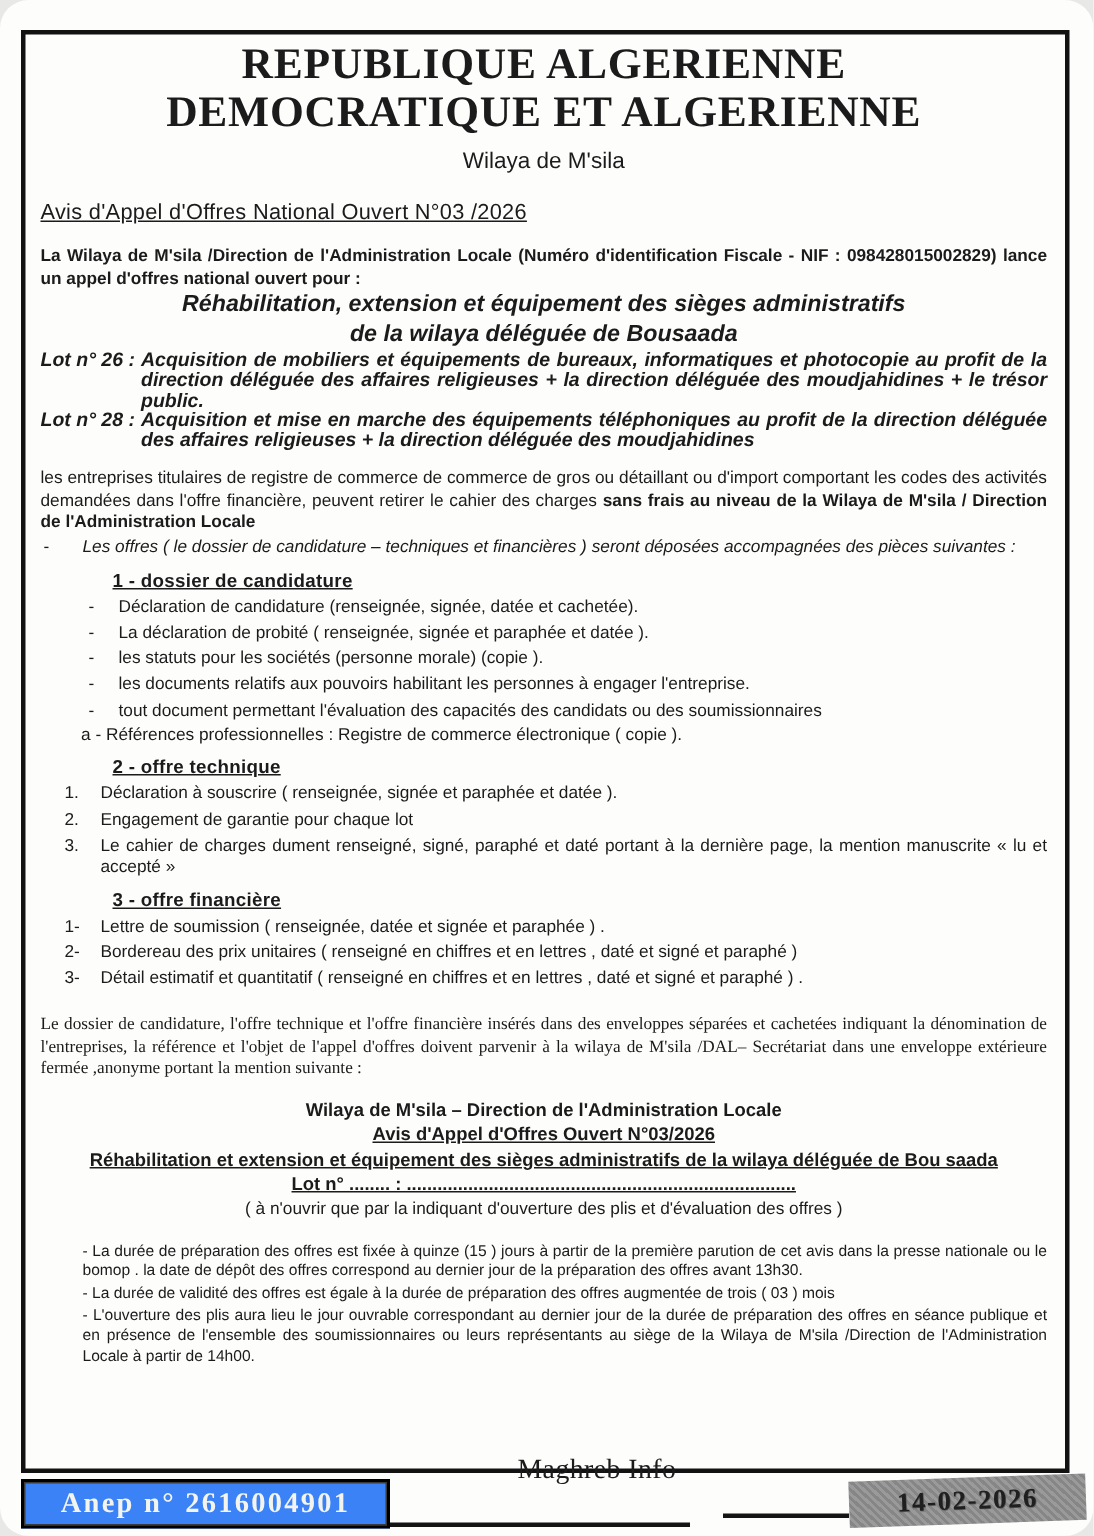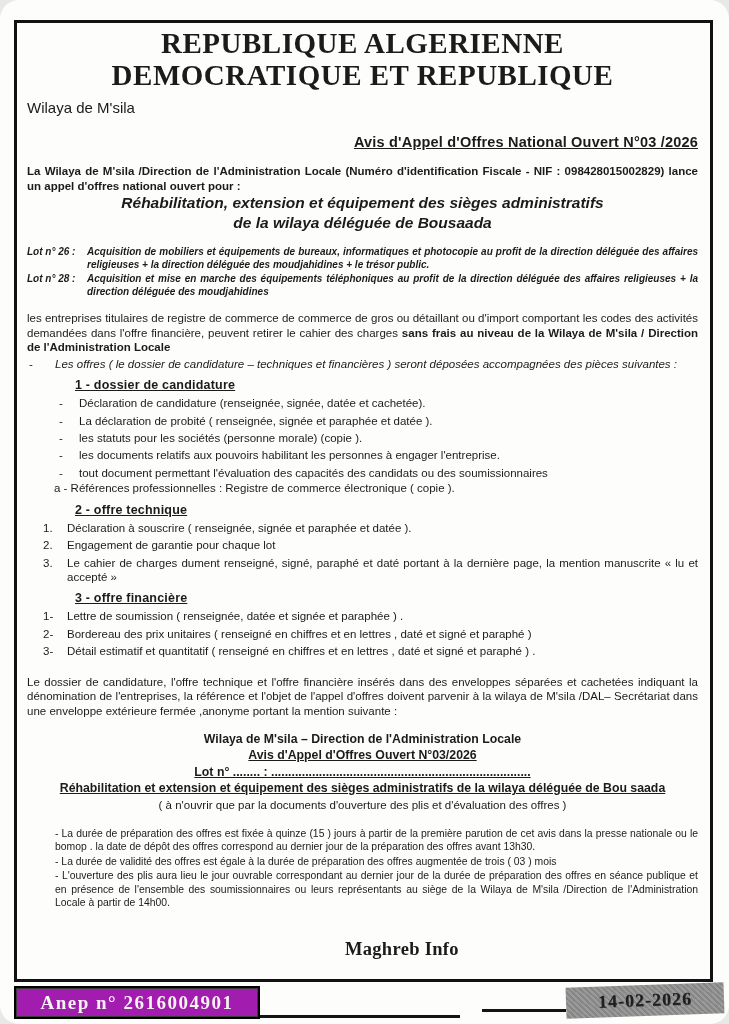--- a/index.html
+++ b/index.html
@@ -11,86 +11,86 @@
   }
   .frame{
     position:absolute;left:14px;top:20px;width:699px;height:962px;
     border:3px solid #121212;box-sizing:border-box;
     padding:4px 12px 0 10px;
   }
   .title-line{
     font-family:"Liberation Serif", serif;font-weight:bold;
     font-size:29px;line-height:32px;text-align:center;letter-spacing:.5px;
   }
-  .org{ text-align:left;font-size:15px;line-height:19px;margin-top:7px;}
+  .org{ text-align:center;font-size:15px;line-height:19px;margin-top:7px;}
   .notice-title{
-    text-align:right;font-weight:bold;font-size:14.5px;margin-top:17px;
+    text-align:left;font-weight:normal;font-size:14.5px;margin-top:17px;
     text-decoration:underline;letter-spacing:.2px;
   }
   .para{font-size:11.5px;line-height:14.6px;text-align:justify;}
   .intro{margin-top:14px;font-weight:bold;}
   .project-title{
     text-align:center;font-weight:bold;font-style:italic;
     font-size:15.5px;line-height:20px;
   }
-  .lots{margin-top:12px;font-weight:bold;font-style:italic;font-size:10px;line-height:13.2px;}
+  .lots{margin-top:0;font-weight:bold;font-style:italic;font-size:13px;line-height:13.2px;}
   .lot{display:flex;}
   .lot-label{flex:0 0 56px;white-space:nowrap;}
   .lot-text{flex:1;padding-left:4px;text-align:justify;}
   .eligibility{margin-top:13px;}
   .offers-intro{display:flex;margin-top:2px;}
   .offers-intro .b{flex:0 0 14px;padding-left:2px;}
   .offers-intro .t{flex:1;padding-left:12px;font-style:italic;}
   .sec-heading{
     font-weight:bold;font-size:12.5px;text-decoration:underline;
     margin:7px 0 5px 48px;letter-spacing:.2px;
   }
   .ditem{display:flex;font-size:11.5px;line-height:13.8px;margin:3.5px 0 0 32px;}
   .ditem .b{flex:0 0 16px;}
   .ditem .t{flex:1;padding-left:4px;}
   .subitem{font-size:11.5px;line-height:13.8px;margin:2px 0 0 27px;}
   .nitem{display:flex;font-size:11.5px;line-height:13.8px;margin:3.5px 0 0 16px;}
   .nitem .n{flex:0 0 22px;}
   .nitem .t{flex:1;padding-left:2px;text-align:justify;}
-  .submission{margin-top:16px;}
+  .submission{margin-top:16px;font-family:Liberation Serif, serif;}
   .mention{margin-top:12px;text-align:center;}
   .mention-line{font-weight:bold;font-size:12.3px;line-height:16.5px;}
   .u{text-decoration:underline;}
   .mention-note{font-size:11.5px;line-height:16px;}
   .conditions{margin-top:14px;margin-left:28px;}
   .cond{font-size:10.4px;line-height:13.6px;text-align:justify;margin-top:1px;}
   .anep-box{
     position:absolute;left:14px;top:986px;width:246px;height:33px;
-    background:#a21caf;color:#f4f4ee;display:flex;align-items:center;justify-content:center;
+    background:#3b82f6;color:#f4f4ee;display:flex;align-items:center;justify-content:center;
     font-family:"Liberation Serif", serif;font-weight:bold;font-size:19px;letter-spacing:1.5px;
     border:2px solid #000;box-sizing:border-box;box-shadow:inset 0 0 0 1px #3a3a3a;
   }
   .anep-underline{position:absolute;left:260px;top:1015px;width:200px;height:3px;background:#141414;}
   .journal{
-    position:absolute;left:345px;top:939px;
-    font-family:"Liberation Serif", serif;font-weight:bold;font-size:18.5px;letter-spacing:.3px;
+    position:absolute;left:345px;top:970px;
+    font-family:"Liberation Serif", serif;font-weight:normal;font-size:18.5px;letter-spacing:.3px;
   }
   .journal-line{position:absolute;left:482px;top:1009px;width:84px;height:2.5px;background:#141414;}
   .stamp{
     position:absolute;left:566px;top:985px;width:158px;height:31px;
     background:repeating-linear-gradient(45deg,#9a9a9a 0 2px,#868686 2px 4px);
     color:#1f1f1f;display:flex;align-items:center;justify-content:center;
     font-family:"Liberation Serif", serif;font-weight:bold;font-size:18px;letter-spacing:1px;
     transform:rotate(-2deg);text-shadow:0.5px 0.5px 0.5px #555;
   }
 </style>
 </head>
 <body>
 
 <div class="page">
   <div class="frame">
 
     <div>
       <div class="title-line">REPUBLIQUE ALGERIENNE</div>
-      <div class="title-line">DEMOCRATIQUE ET REPUBLIQUE</div>
+      <div class="title-line">DEMOCRATIQUE ET ALGERIENNE</div>
     </div>
 
     <div class="org">
       <div>Wilaya de M'sila</div>
     </div>
 
     <div class="notice-title">Avis d'Appel d'Offres National Ouvert N°03 /2026</div>
 
     <div class="para intro">La Wilaya de M'sila /Direction de l'Administration Locale (Numéro d'identification Fiscale - NIF :  098428015002829) lance un appel d'offres national ouvert pour :</div>
 
@@ -177,23 +177,23 @@
         <span class="n">3-</span>
         <span class="t">Détail estimatif et quantitatif ( renseigné en chiffres et en lettres , daté et signé et paraphé ) .</span>
       </div>
     </div>
 
     <div class="para submission">Le dossier de candidature, l'offre technique et l'offre financière insérés dans des enveloppes séparées et cachetées indiquant  la dénomination de l'entreprises, la référence et l'objet de l'appel d'offres  doivent parvenir à la wilaya de M'sila /DAL– Secrétariat dans une enveloppe extérieure fermée ,anonyme portant la mention suivante :</div>
 
     <div class="mention">
       <div class="mention-line">Wilaya de M'sila – Direction de l'Administration Locale</div>
       <div class="mention-line u">Avis d'Appel d'Offres Ouvert  N°03/2026</div>
+      <div class="mention-line u">Réhabilitation et extension et équipement des sièges administratifs de la wilaya déléguée de Bou saada</div>
       <div class="mention-line u">Lot n° ........ : ............................................................................</div>
-      <div class="mention-line u">Réhabilitation et extension et équipement des sièges administratifs de la wilaya déléguée de Bou saada</div>
-      <div class="mention-note">( à n'ouvrir que par la documents d'ouverture des plis et d'évaluation des offres )</div>
+      <div class="mention-note">( à n'ouvrir que par la indiquant d'ouverture des plis et d'évaluation des offres )</div>
     </div>
 
     <div class="conditions">
       <div class="cond">- La durée de préparation des offres est fixée à quinze (15 ) jours à partir de la première parution de cet avis dans la presse nationale ou le bomop . la date de dépôt des offres correspond au dernier jour de la préparation des offres avant 13h30.</div>
       <div class="cond">- La durée de validité des offres est égale à la durée de  préparation des offres augmentée de trois ( 03 ) mois</div>
       <div class="cond">- L'ouverture des plis aura lieu le  jour ouvrable correspondant  au  dernier jour de la durée de préparation des offres en séance publique et en présence de l'ensemble des soumissionnaires ou leurs représentants au siège de la Wilaya de M'sila /Direction de l'Administration Locale à partir de 14h00.</div>
     </div>
 
   </div>
 

